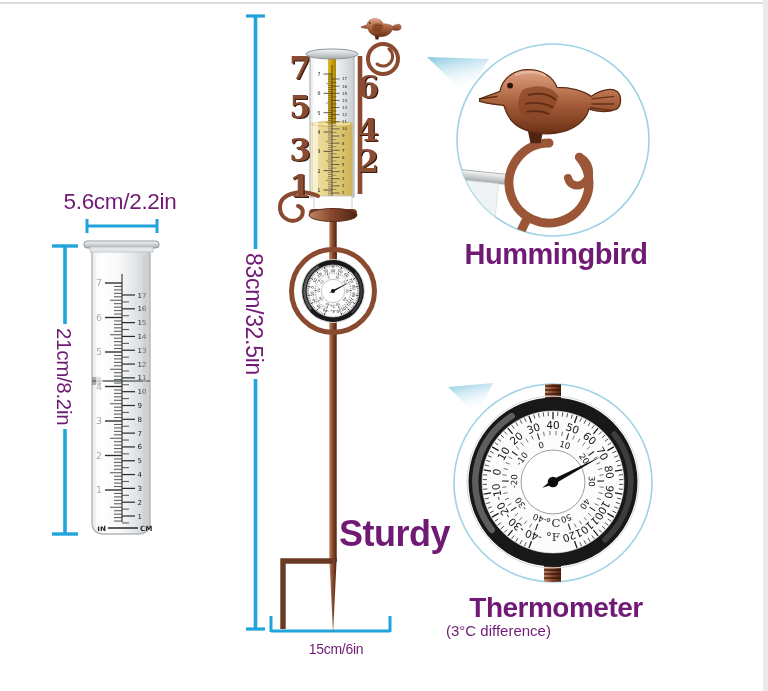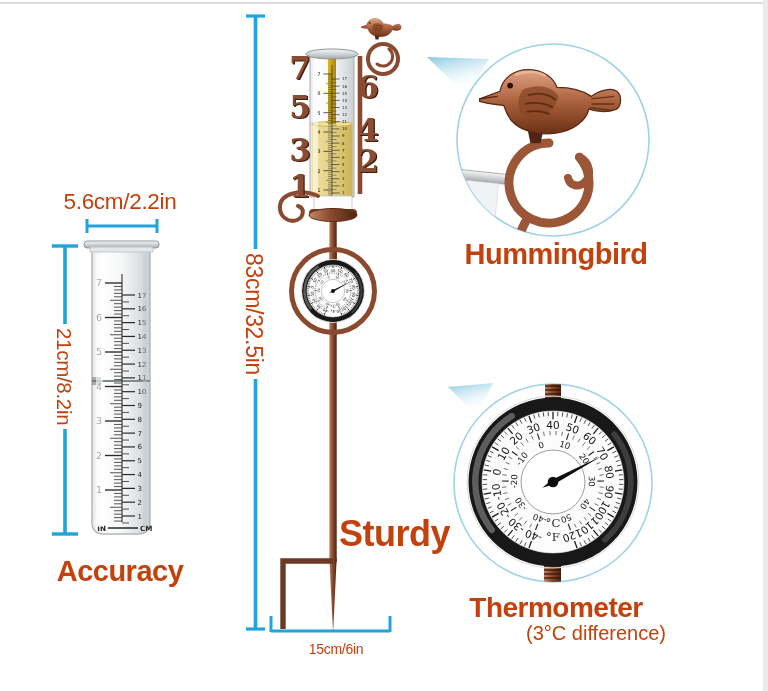--- a/index.html
+++ b/index.html
@@ -1,33 +1,33 @@
 <!DOCTYPE html>
 <html><head>
 <meta charset="utf-8">
 <style>
   html,body{margin:0;padding:0;background:#fff;}
   .stage{position:relative;width:768px;height:691px;background:#fff;overflow:hidden;
          font-family:"Liberation Sans", sans-serif;}
   #scene{position:absolute;left:0;top:0;}
   .edge-top{position:absolute;left:0;top:2px;width:768px;height:2px;background:#dcdcdc;}
   .edge-right{position:absolute;right:0;top:0;width:5px;height:691px;background:#ebebeb;}
-  .txt{position:absolute;color:#c2410c;line-height:1.05;}
+  .txt{position:absolute;color:#701a75;line-height:1.05;}
   .dim{font-weight:400;letter-spacing:-0.3px;}
   .lbl{font-weight:700;letter-spacing:-0.5px;}
   .vert{writing-mode:vertical-rl;background:#fff;padding:4px 1px;}
   .t-topwidth{left:50px;top:190px;width:140px;text-align:center;font-size:22.5px;}
   .t-leftheight{left:52px;top:324px;font-size:20.5px;}
   .t-centerheight{left:241px;top:249px;font-size:23px;}
   .t-bottomwidth{left:266px;top:642px;width:140px;text-align:center;font-size:14px;}
   .t-accuracy{left:44px;top:556px;width:152px;text-align:center;font-size:29px;}
   .t-sturdy{left:339px;top:515px;font-size:36px;}
   .t-hummingbird{left:446px;top:239px;width:220px;text-align:center;font-size:29px;}
   .t-thermometer{left:446px;top:593px;width:220px;text-align:center;font-size:28px;}
-  .t-thermonote{left:446px;top:623px;width:220px;text-align:right;font-size:20px;font-weight:400;}
+  .t-thermonote{left:446px;top:623px;width:220px;text-align:left;font-size:15px;font-weight:400;}
 </style>
 </head>
 <body>
 
 <div class="stage">
   <svg id="scene" width="768" height="691" viewBox="0 0 768 691">
       <defs>
  <linearGradient id="gGlass" x1="0" y1="0" x2="1" y2="0">
    <stop offset="0" stop-color="#e7eaec"></stop>
           <stop offset="0.18" stop-color="#ffffff"></stop>
@@ -786,18 +786,17 @@
     </svg>
 
   <div class="edge-top"></div>
   <div class="edge-right"></div>
 
   <div class="txt dim t-topwidth">5.6cm/2.2in</div>
   <div class="txt dim vert t-leftheight">21cm/8.2in</div>
   <div class="txt dim vert t-centerheight">83cm/32.5in</div>
   <div class="txt dim t-bottomwidth">15cm/6in</div>
 
-  <div class="txt lbl t-accuracy">Accuracy</div>
   <div class="txt lbl t-sturdy">Sturdy</div>
   <div class="txt lbl t-hummingbird">Hummingbird</div>
   <div class="txt lbl t-thermometer">Thermometer</div>
   <div class="txt t-thermonote">(3°C difference)</div>
 </div>
 
 </body></html>

